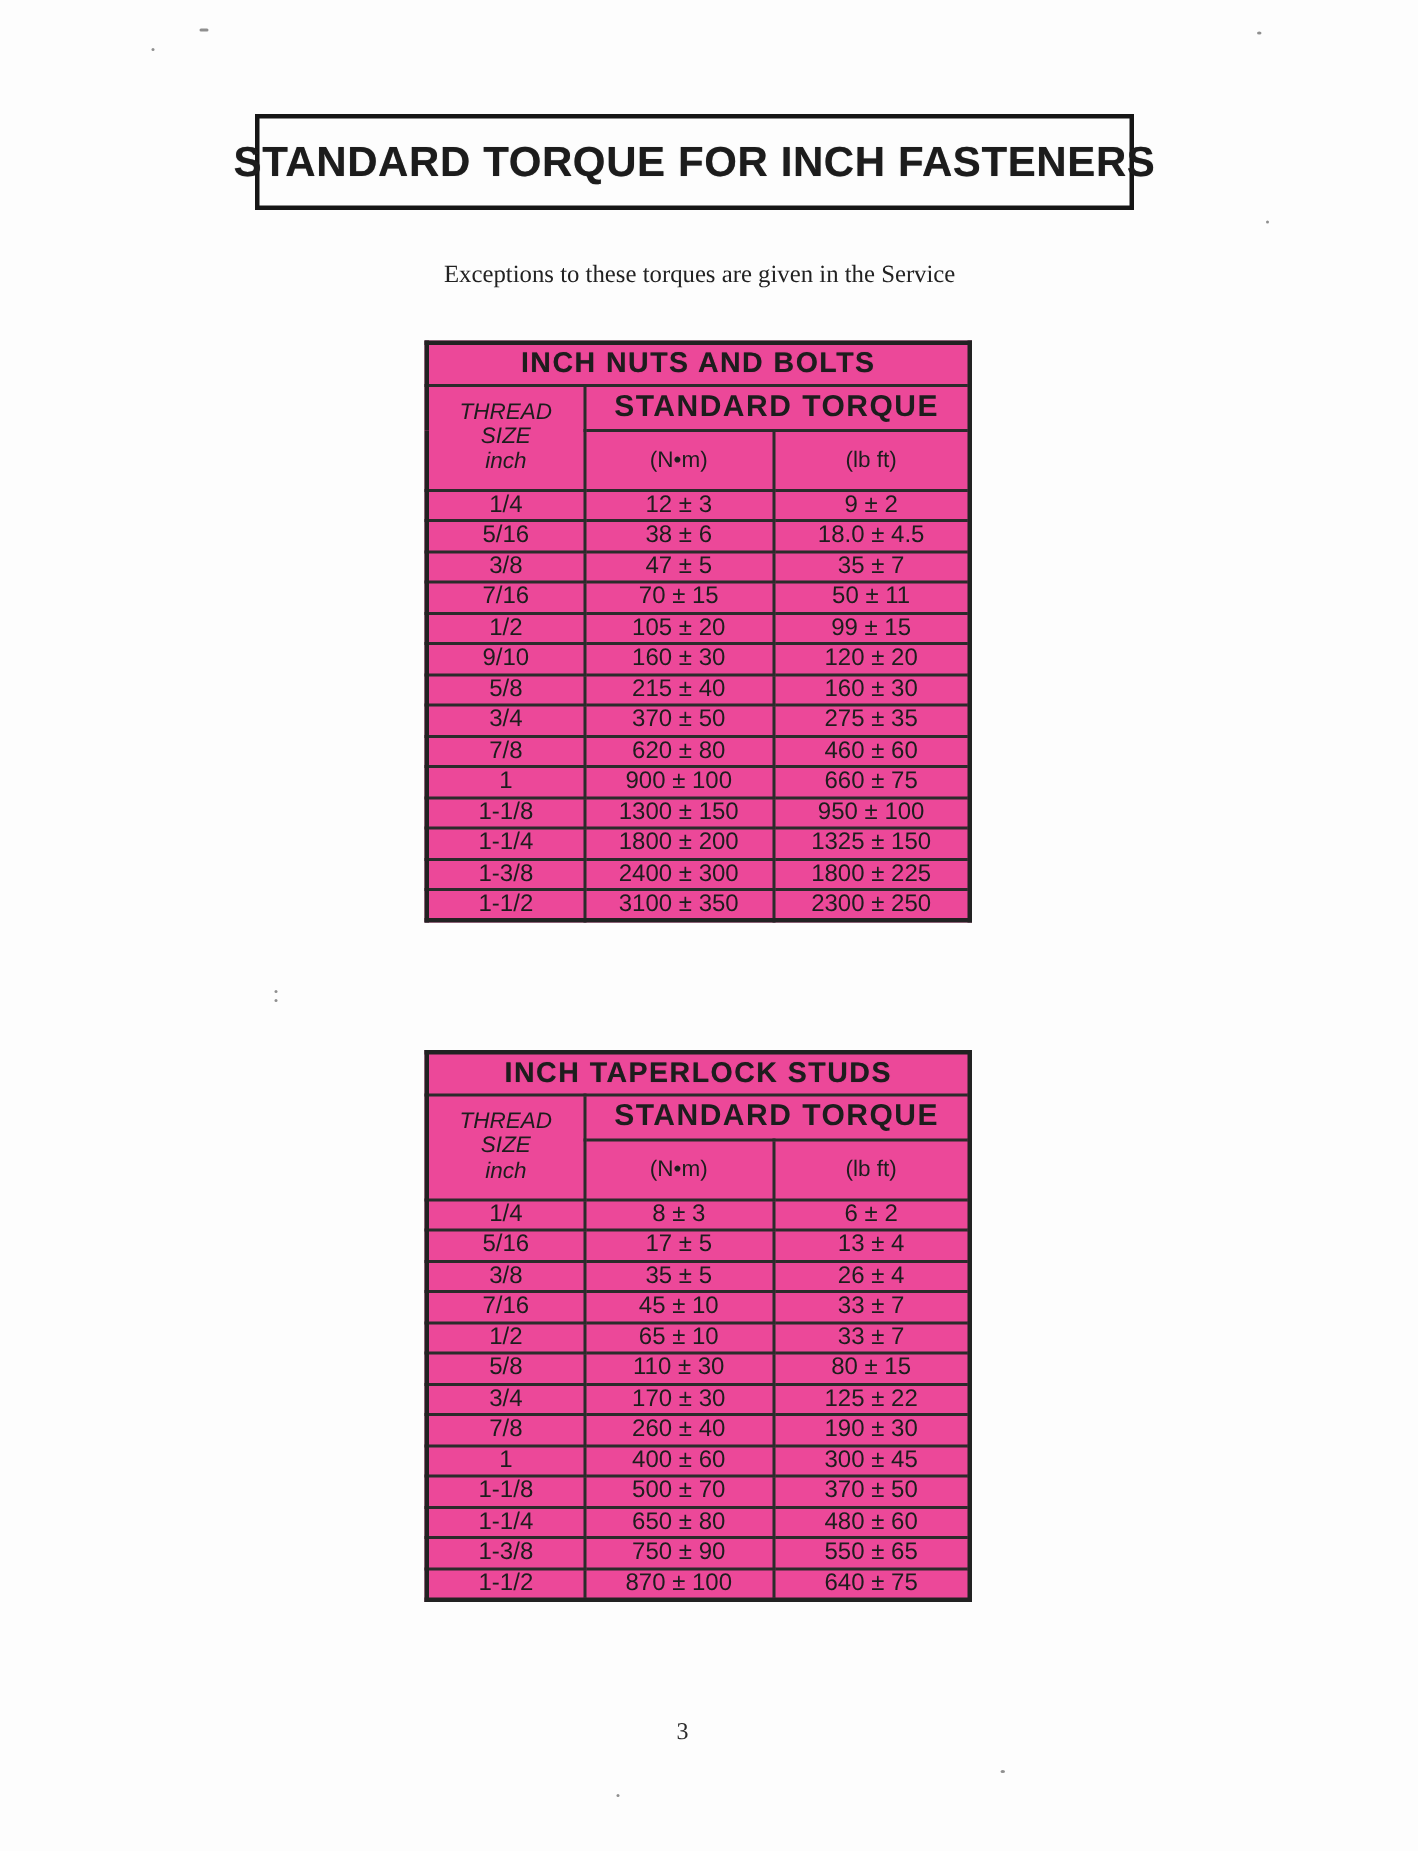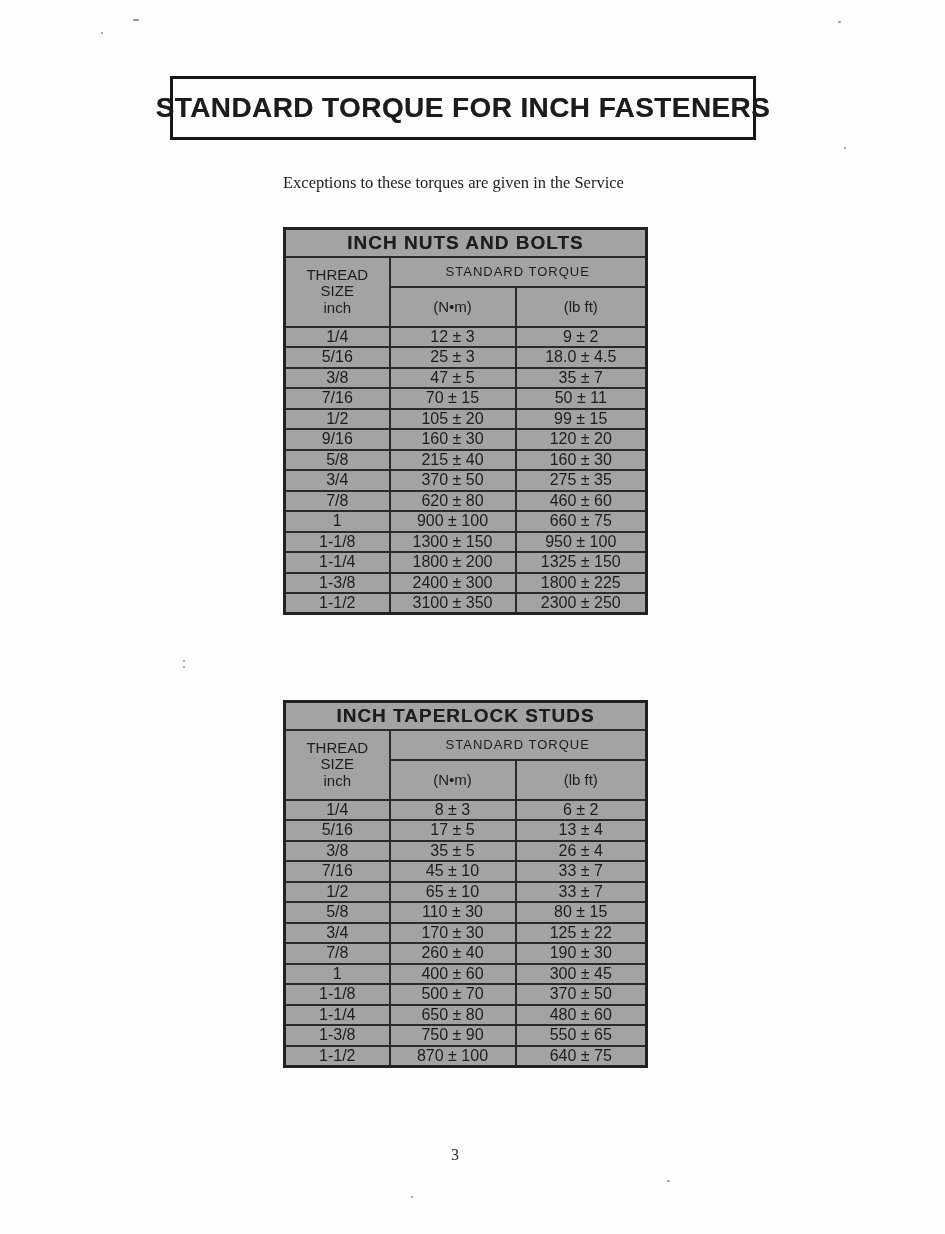--- a/index.html
+++ b/index.html
@@ -28,35 +28,35 @@
     font-size: 28px;
     font-weight: bold;
     letter-spacing: 0.4px;
     white-space: nowrap;
     text-shadow: 0 0 0.5px rgba(0,0,0,0.5);
   }
 
   
   .intro {
     position: absolute;
-    left: 268px; top: 174px;
+    left: 281px; top: 174px;
     width: 390px;
     font-family: "Liberation Serif", serif;
     font-size: 16.5px;
     line-height: 18px;
     color: #222;
   }
   .intro .l1 { padding-left: 15px; }
 
   
   table.torque-table {
     position: absolute;
     border-collapse: collapse;
     table-layout: fixed;
-    background: #a3a3a3;
+    background: #ec4899;
     border: 3px solid #222;
     color: #1d1d1d;
   }
   #table-nuts  { left: 283px; top: 227px; }
   #table-studs { left: 283px; top: 700px; }
 
   table.torque-table th, table.torque-table td {
     border: 2px solid #2b2b2b;
     text-align: center;
     vertical-align: middle;
@@ -70,25 +70,25 @@
     font-weight: bold;
     letter-spacing: 1px;
     text-shadow: 0 0 0.5px rgba(0,0,0,0.5);
   }
   th.thread-cell {
     font-weight: normal;
     font-size: 15px;
     line-height: 16.5px;
     padding: 2px 0;
   }
-  th.thread-cell span { display: block; }
+  th.thread-cell span { display: block; font-style: italic; }
   th.st-cell {
     height: 30px;
-    font-weight: normal;
-    font-size: 13px;
+    font-weight: bold;
+    font-size: 20px;
     letter-spacing: 1px;
   }
   th.unit-cell {
     height: 40px;
     font-weight: normal;
     font-size: 15px;
   }
   table.torque-table td {
     height: 20.5px;
     font-size: 16px;
@@ -153,40 +153,40 @@
       </tr>
     </thead>
     <tbody>
         <tr>
           <td>1/4</td>
           <td>12 ± 3</td>
           <td>9 ± 2</td>
         </tr>
         <tr>
           <td>5/16</td>
-          <td>25 ± 3</td>
+          <td>38 ± 6</td>
           <td>18.0 ± 4.5</td>
         </tr>
         <tr>
           <td>3/8</td>
           <td>47 ± 5</td>
           <td>35 ± 7</td>
         </tr>
         <tr>
           <td>7/16</td>
           <td>70 ± 15</td>
           <td>50 ± 11</td>
         </tr>
         <tr>
           <td>1/2</td>
           <td>105 ± 20</td>
           <td>99 ± 15</td>
         </tr>
         <tr>
-          <td>9/16</td>
+          <td>9/10</td>
           <td>160 ± 30</td>
           <td>120 ± 20</td>
         </tr>
         <tr>
           <td>5/8</td>
           <td>215 ± 40</td>
           <td>160 ± 30</td>
         </tr>
         <tr>
           <td>3/4</td>

